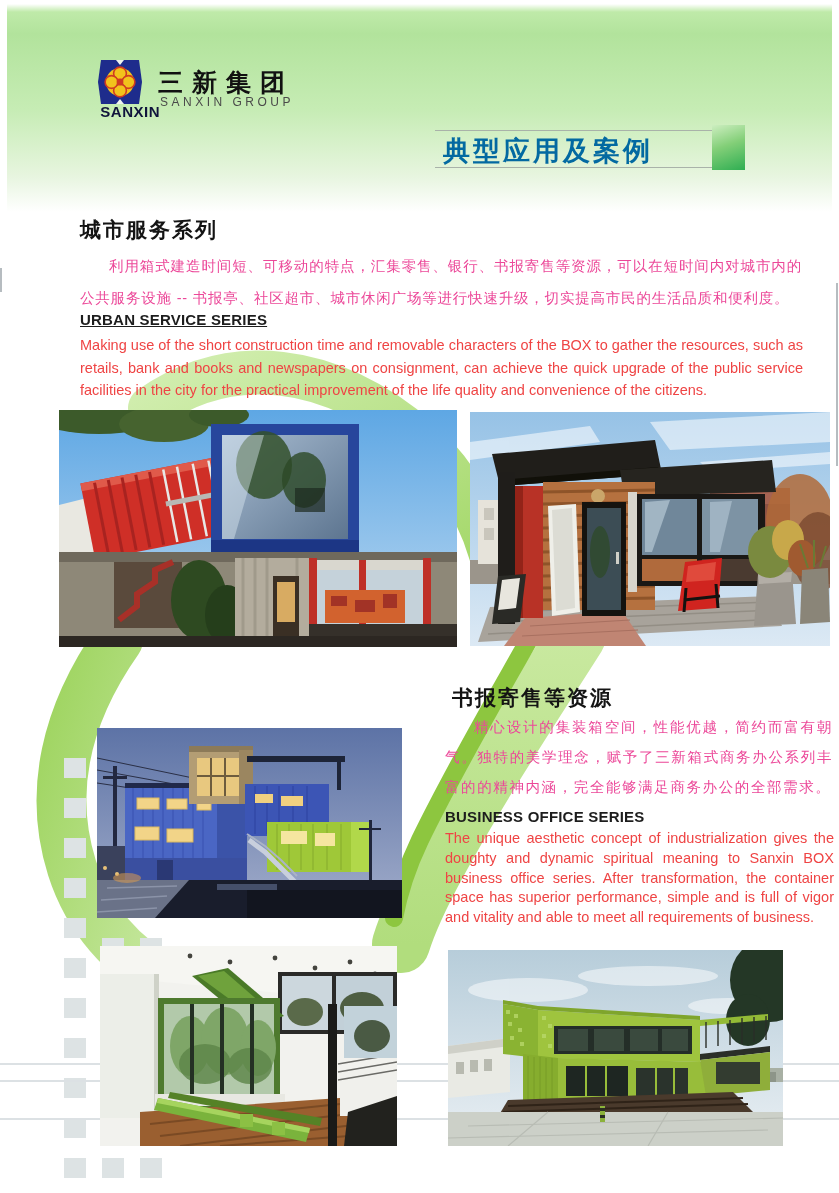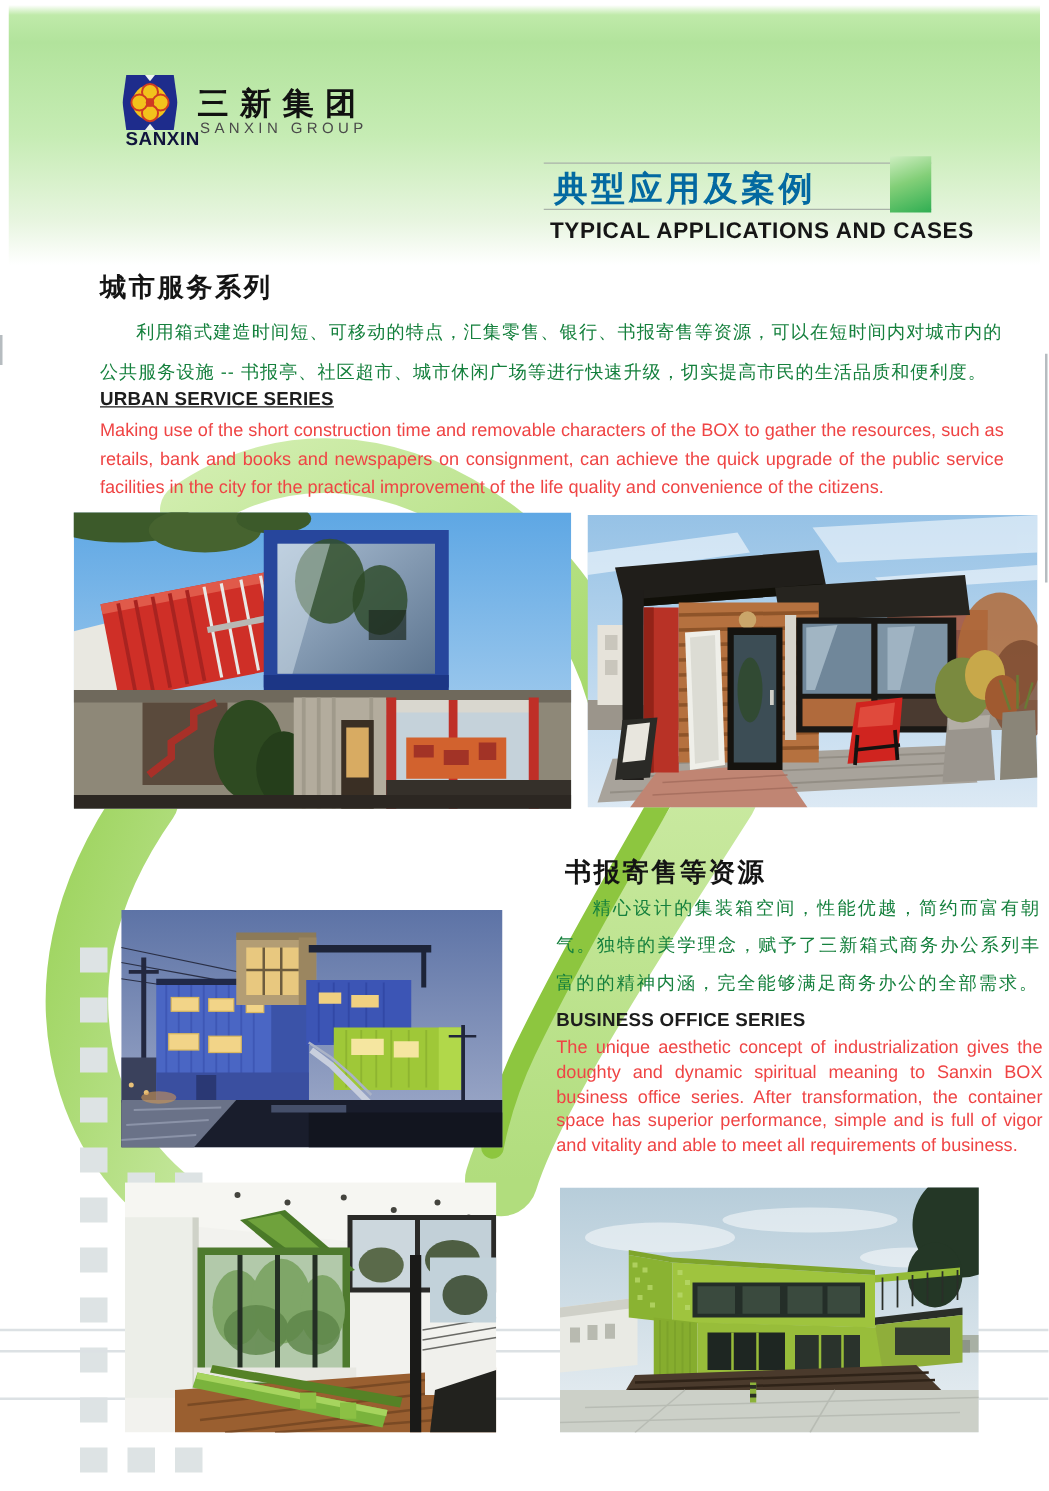--- a/index.html
+++ b/index.html
@@ -14,21 +14,21 @@
     font-size:15px;font-weight:bold;letter-spacing:0.5px;color:#10143c;}
   #brand-zh{left:158px;top:66px;z-index:3;font-size:25px;font-weight:bold;color:#111;letter-spacing:9px;white-space:nowrap;}
   #brand-en{left:160px;top:95px;z-index:3;font-size:12px;color:#4a4a4a;letter-spacing:3.5px;white-space:nowrap;}
   .title-line{height:1px;background:#a9b2a9;z-index:3;}
   #title-zh{left:443px;top:133px;z-index:3;font-size:27px;font-weight:600;color:#0369a1;letter-spacing:3px;white-space:nowrap;}
   #title-block{left:712px;top:125px;width:33px;height:45px;z-index:3;
     background:linear-gradient(160deg,#cdeec0 0%,#83cf78 45%,#2fae52 100%);}
   #title-en{left:440px;top:174px;z-index:3;font-size:18px;font-weight:bold;color:#161616;letter-spacing:0.5px;white-space:nowrap;}
   
   .h-zh{font-size:21px;font-weight:bold;color:#141414;letter-spacing:2px;white-space:nowrap;z-index:3;}
-  .p-zh{font-size:14.5px;color:#15803d;line-height:32px;text-align:justify;letter-spacing:0.8px;text-indent:2em;z-index:3;}
+  .p-zh{font-size:14.5px;color:#ec4899;line-height:32px;text-align:justify;letter-spacing:0.8px;text-indent:2em;z-index:3;}
   .h-en{font-size:15px;font-weight:bold;color:#1d1d1d;letter-spacing:0.2px;white-space:nowrap;z-index:3;}
   .p-en{font-size:14.5px;color:#ef4444;text-align:justify;z-index:3;}
   #urban-zh{left:80px;top:250px;width:722px;}
   #urban-h-en{left:80px;top:311px;text-decoration:underline;}
   #urban-en{left:80px;top:334px;width:723px;line-height:22.5px;}
   #biz-h-zh{left:452px;top:684px;}
   #biz-zh{left:445px;top:712px;width:388px;line-height:30px;letter-spacing:1.6px;}
   #biz-h-en{left:445px;top:808px;}
   #biz-en{left:445px;top:829px;width:389px;line-height:19.8px;}
   #urban-h-zh{left:80px;top:216px;}
@@ -105,21 +105,20 @@
     </svg>
     <div id="logo-text">SANXIN</div>
   </div>
   <div id="brand-zh" class="abs">三新集团</div>
   <div id="brand-en" class="abs">SANXIN GROUP</div>
 
   <div class="title-line abs" style="left:435px;top:130px;width:310px"></div>
   <div id="title-zh" class="abs">典型应用及案例</div>
   <div class="title-line abs" style="left:435px;top:167px;width:310px"></div>
   <div id="title-block" class="abs"></div>
-  <div id="title-en" class="abs">TYPICAL APPLICATIONS AND CASES</div>
 
   <div id="urban-h-zh" class="abs h-zh">城市服务系列</div>
   <div id="urban-zh" class="abs p-zh">利用箱式建造时间短、可移动的特点，汇集零售、银行、书报寄售等资源，可以在短时间内对城市内的公共服务设施 -- 书报亭、社区超市、城市休闲广场等进行快速升级，切实提高市民的生活品质和便利度。</div>
   <div id="urban-h-en" class="abs h-en">URBAN SERVICE SERIES</div>
   <div id="urban-en" class="abs p-en">Making use of the short construction time and removable characters of the BOX to gather the resources, such as retails, bank and books and newspapers on consignment, can achieve the quick upgrade of the public service facilities in the city for the practical improvement of the life quality and convenience of the citizens.</div>
 
   <div id="biz-h-zh" class="abs h-zh">书报寄售等资源</div>
   <div id="biz-zh" class="abs p-zh">精心设计的集装箱空间，性能优越，简约而富有朝气。独特的美学理念，赋予了三新箱式商务办公系列丰富的的精神内涵，完全能够满足商务办公的全部需求。</div>
   <div id="biz-h-en" class="abs h-en">BUSINESS OFFICE SERIES</div>
   <div id="biz-en" class="abs p-en">The unique aesthetic concept of industrialization gives the doughty and dynamic spiritual meaning to Sanxin BOX business office series. After transformation, the container space has superior performance, simple and is full of vigor and vitality and able to meet all requirements of business.</div>

